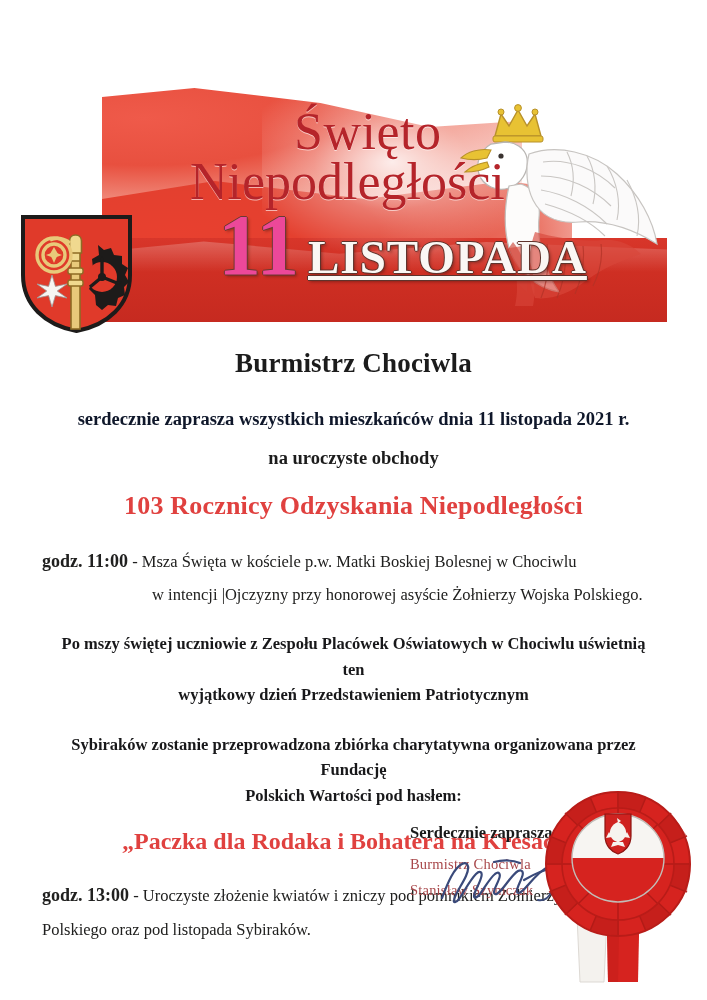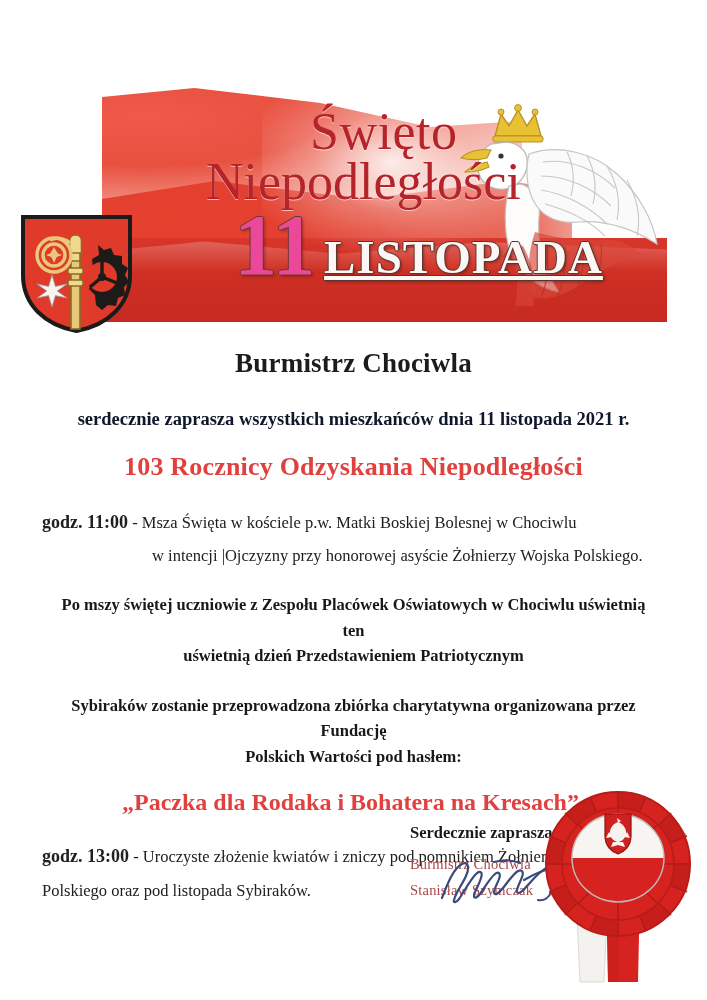--- a/index.html
+++ b/index.html
@@ -73,21 +73,21 @@
     position: absolute;
     right: 0px;
     top: 4px;
     width: 250px;
     height: 215px;
   }
   .eagle svg { display: block; width: 100%; height: 100%; }
 
   .banner-title {
     position: absolute;
-    left: 16px; top: 0; width: 100%; height: 100%;
+    left: 0; top: 0; width: 100%; height: 100%;
     pointer-events: none;
   }
   .t-swieto {
     position: absolute;
     left: 192px;
     top: 14px;
     font-size: 52px;
     font-weight: 400;
     color: #b5242a;
     font-family: "Liberation Serif", "DejaVu Serif", serif;
@@ -377,35 +377,36 @@
       <path d="M18 2 L20 6 L24 3 Z" fill="#1d1b1a"></path>
     </g>
   </svg>
 </div>
 
 <div class="doc">
 
   <div class="head-burmistrz">Burmistrz Chociwla</div>
 
   <div class="subline1">serdecznie zaprasza wszystkich mieszkańców dnia 11 listopada 2021 r.</div>
+  <div class="subline2">na uroczyste obchody</div>
 
   <div class="redhead">103 Rocznicy Odzyskania Niepodległości</div>
 
   <div class="prog">
     <div class="prog-row">
       <span class="prog-time">godz. 11:00</span>
       <span class="prog-dash">-</span>
       <span>Msza Święta w kościele p.w. Matki Boskiej Bolesnej w Chociwlu</span>
     </div>
     <div class="prog-sub">w intencji |Ojczyzny przy honorowej asyście Żołnierzy Wojska Polskiego.</div>
   </div>
 
   <div class="para">
     <div class="line">Po mszy świętej uczniowie z Zespołu Placówek Oświatowych w Chociwlu uświetnią ten</div>
-    <div class="line">uświetnią dzień Przedstawieniem Patriotycznym</div>
+    <div class="line">wyjątkowy dzień Przedstawieniem Patriotycznym</div>
   </div>
 
   <div class="para-wide">
     <div class="line">Sybiraków zostanie przeprowadzona zbiórka charytatywna organizowana przez Fundację</div>
     <div class="line">Polskich Wartości pod hasłem:</div>
   </div>
 
   <div class="redquote">„Paczka dla Rodaka i Bohatera na Kresach”.</div>
 
   <div class="prog2">

